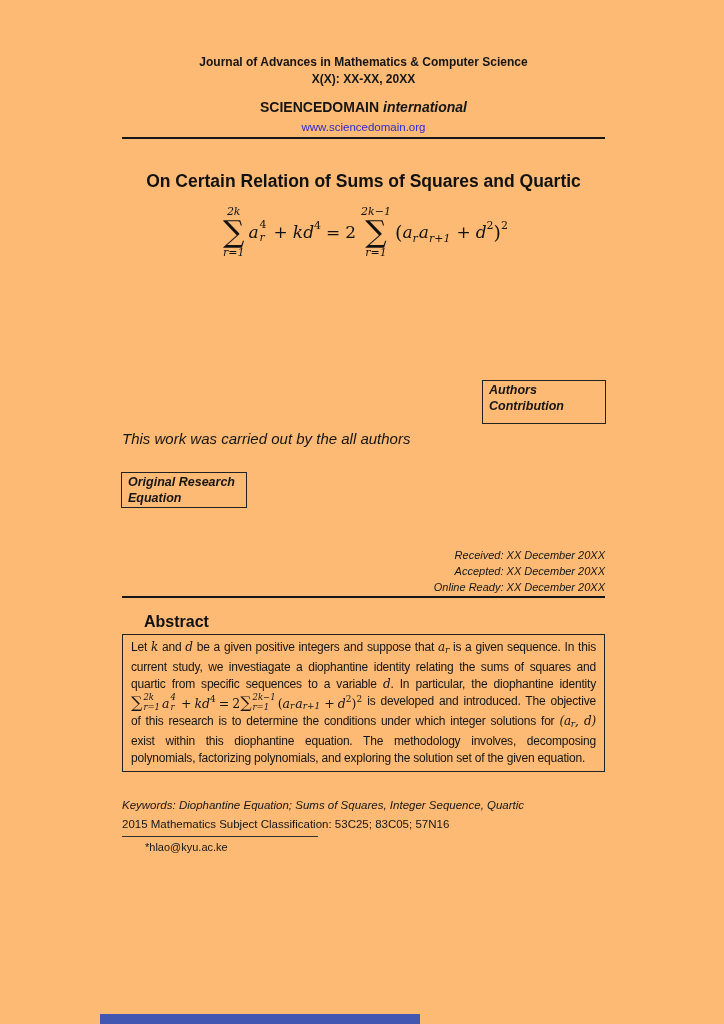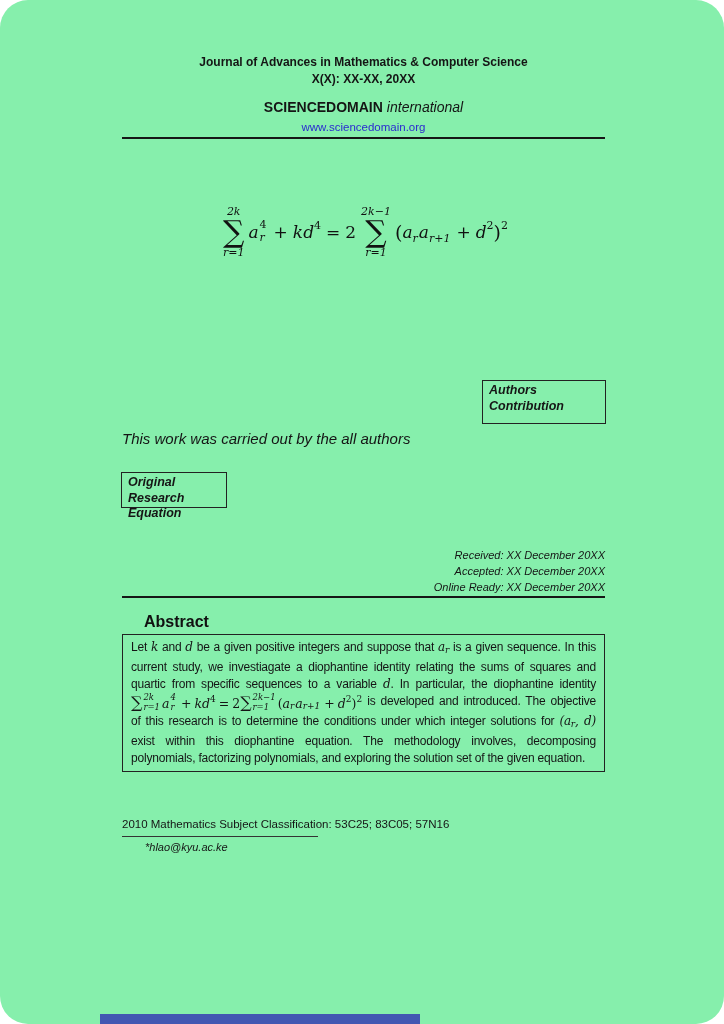--- a/index.html
+++ b/index.html
@@ -1,23 +1,23 @@
 <!DOCTYPE html>
 <html><head>
 <meta charset="utf-8">
 <style>
   html,body{margin:0;padding:0;background:#ffffff;}
-  .page{position:relative;width:724px;height:1024px;background:#86efac;overflow:hidden;
-        font-family:"Liberation Sans",sans-serif;color:#151515;border-radius:28px;}
+  .page{position:relative;width:724px;height:1024px;background:#fdba74;overflow:hidden;
+        font-family:"Liberation Sans",sans-serif;color:#151515;}
   .masthead div{position:absolute;left:122px;width:483px;text-align:center;}
   .jname{top:55px;font-size:12px;font-weight:bold;}
   .jissue{top:72px;font-size:12px;font-weight:bold;}
   .publisher{top:99px;font-size:14px;}
   .pub-bold{font-weight:bold;}
-  .pub-italic{font-style:italic;margin-left:4px;}
+  .pub-italic{font-style:italic;margin-left:4px;font-weight:bold;}
   .website{position:absolute;left:122px;width:483px;top:121px;text-align:center;
            font-size:11.5px;text-decoration:none;cursor:pointer;}
   .rule{position:absolute;left:122px;width:483px;height:2px;background:#161616;}
   .head-rule{top:137px;}
   .title{position:absolute;left:122px;top:171px;width:483px;margin:0;text-align:center;
          font-size:17.5px;font-weight:bold;color:#111;}
   
   .display-formula{position:absolute;left:122px;top:198px;width:483px;height:68px;
       display:flex;justify-content:center;align-items:center;
       font-family:"DejaVu Serif",serif;font-size:17px;color:#111;}
@@ -30,21 +30,21 @@
   .ss{display:inline-flex;flex-direction:column;align-items:flex-start;font-size:11px;
       line-height:1.15;margin:0 2px 0 1px;}
   .ss .s-sub{font-style:italic;}
   .supo{font-size:11px;transform:translateY(-7px);}
   .subo{font-size:11px;transform:translateY(6px);font-style:italic;margin-right:1px;}
   .paren{font-size:19px;}
   
   .authors-box{position:absolute;left:482px;top:380px;width:124px;height:44px;box-sizing:border-box;
       border:1.5px solid #222;padding:2px 6px;font-size:12.5px;font-weight:bold;font-style:italic;line-height:1.25;}
   .contrib-note{position:absolute;left:122px;top:430px;font-size:15px;font-style:italic;}
-  .type-box{position:absolute;left:121px;top:472px;width:106px;height:36px;box-sizing:border-box;
+  .type-box{position:absolute;left:121px;top:472px;width:126px;height:36px;box-sizing:border-box;
       border:1.5px solid #222;padding:2px 6px;font-size:12.5px;font-weight:bold;font-style:italic;line-height:1.25;}
   .dates{position:absolute;left:305px;top:547px;width:300px;text-align:right;
       font-size:11px;font-style:italic;line-height:16px;}
   .abstract-rule{top:596px;}
   .abs-heading{position:absolute;left:144px;top:613px;margin:0;font-size:16px;font-weight:bold;color:#111;}
   .abs-box{position:absolute;left:122px;top:634px;width:483px;box-sizing:border-box;
       border:1.5px solid #222;padding:4px 8px;}
   .abs-text{margin:0;font-size:12px;line-height:17px;letter-spacing:-0.2px;text-align:justify;}
   .abs-text .mi-serif{font-family:"DejaVu Serif",serif;font-style:italic;}
   .abs-text .sub-serif{font-family:"DejaVu Serif",serif;font-style:italic;font-size:9px;vertical-align:-2px;}
@@ -54,36 +54,37 @@
   .if .isigma{font-size:16px;line-height:1;}
   .iss{display:inline-flex;flex-direction:column;align-items:flex-start;font-size:8.5px;
       line-height:1.15;font-style:italic;margin:0 2px 0 1px;}
   .if .imo{margin:0 3px;}
   .if .isup{font-size:9px;transform:translateY(-4px);}
   .if .isub{font-size:9px;transform:translateY(3px);font-style:italic;margin-right:1px;}
   
   .keywords{position:absolute;left:122px;top:799px;width:483px;font-size:11.5px;font-style:italic;}
   .msc{position:absolute;left:122px;top:818px;width:483px;font-size:11.5px;}
   .foot-rule{position:absolute;left:122px;top:836px;width:196px;height:1px;background:#333;}
-  .email{position:absolute;left:145px;top:841px;font-size:11px;font-style:italic;text-align:center;}
+  .email{position:absolute;left:145px;top:841px;font-size:11px;text-align:center;}
   .bottom-bar{position:absolute;left:100px;top:1014px;width:320px;height:10px;}
 </style>
 </head>
 <body>
 
 <div class="page">
 
   <header class="masthead">
     <div class="jname">Journal of Advances in Mathematics &amp; Computer Science</div>
     <div class="jissue">X(X): XX-XX, 20XX</div>
     <div class="publisher"><span class="pub-bold">SCIENCEDOMAIN</span><span class="pub-italic">international</span></div>
   </header>
   <a class="website" style="color: rgb(43, 43, 208);">www.sciencedomain.org</a>
   <div class="rule head-rule"></div>
 
+  <h1 class="title">On Certain Relation of Sums of Squares and Quartic</h1>
 
   <div class="display-formula">
     <span class="bigsum">
       <span class="lim">2k</span>
       <span class="sigma">∑</span>
       <span class="lim">r=1</span>
     </span>
     <span class="mi">a</span>
     <span class="ss">
       <span class="s-sup">4</span>
@@ -161,18 +162,19 @@
           <span class="mi">a</span>
           <span class="isub">r+1</span>
           <span class="imo">+</span>
           <span class="mi">d</span>
           <span class="isup">2</span>
           <span>)</span>
           <span class="isup">2</span>
         </span><span> is developed and introduced. The objective of this research is to determine the conditions under which integer solutions for </span><span class="mi-serif">(</span><span class="mi-serif">a</span><span class="sub-serif">r</span><span class="mi-serif">, </span><span class="mi-serif">d</span><span class="mi-serif">)</span><span> exist within this diophantine equation. The methodology involves, decomposing polynomials, factorizing polynomials, and exploring the solution set of the given equation.</span></p>
   </div>
 
-  <div class="msc">2010 Mathematics Subject Classification: 53C25; 83C05; 57N16</div>
+  <div class="keywords">Keywords: Diophantine Equation; Sums of Squares, Integer Sequence, Quartic</div>
+  <div class="msc">2015 Mathematics Subject Classification: 53C25; 83C05; 57N16</div>
   <div class="foot-rule"></div>
   <div class="email">*hlao@kyu.ac.ke</div>
 
   <div class="bottom-bar" style="background: rgb(66, 87, 178);"></div>
 </div>
 
 </body></html>

